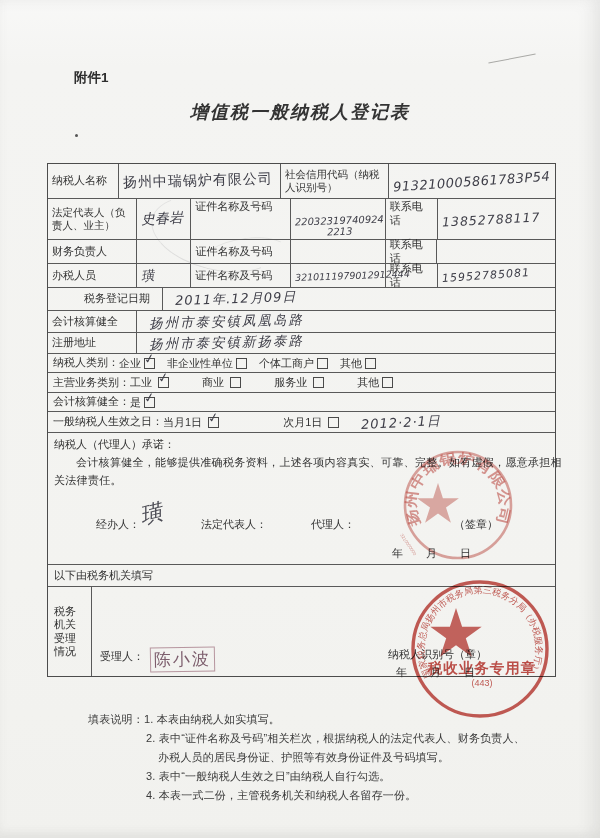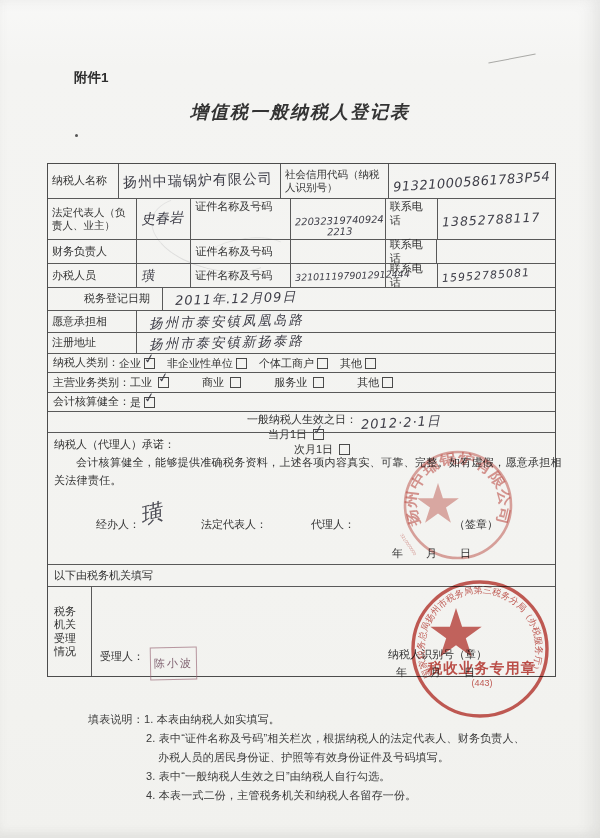--- a/index.html
+++ b/index.html
@@ -50,21 +50,21 @@
 
   .blockrow{display:block;position:relative;padding:0;}
   .c-title{position:absolute;left:6px;top:4px;font-size:11px;}
   .c-line{position:absolute;left:6px;font-size:11px;letter-spacing:.3px;white-space:nowrap;}
   .c-l1{top:22px;left:28px;}
   .c-l2{top:40px;}
   .inkline{position:absolute;font-size:11px;white-space:nowrap;}
 
   .vlbl{flex-direction:column;justify-content:center;align-items:flex-start;padding-left:6px;line-height:13.5px;}
   .acc-stamp{display:inline-block;border:1px solid rgba(150,100,115,.65);color:#7c5d6c;
-    font-size:11px;letter-spacing:2px;padding:8px 3px;transform:rotate(-1deg);margin-left:6px;}
+    font-size:17px;letter-spacing:2px;padding:0 3px;transform:rotate(-1deg);margin-left:6px;}
 
   .stamp{position:absolute;mix-blend-mode:multiply;pointer-events:none;}
   .notes{position:absolute;font-size:11px;color:#3a3a3a;white-space:nowrap;letter-spacing:.2px;}
 </style>
 </head>
 <body>
 
 <div class="page">
 
   <div class="attachment">附件1</div>
@@ -158,21 +158,21 @@
       <div class="cell" style="width:88px;margin-left:32px;">
           <span class="lbl">税务登记日期</span>
         </div>
       <div class="cell" style="width:421px;padding-left:12px;">
           <span class="hand hw-date">2011年.12月09日</span>
         </div>
     </div>
 
     <div class="row" style="height:22px;">
       <div class="cell" style="width:88px;">
-          <span class="lbl">愿意承担相</span>
+          <span class="lbl">会计核算健全</span>
         </div>
       <div class="cell" style="width:421px;padding-left:12px;">
           <span class="hand hw-addr">扬州市泰安镇凤凰岛路</span>
         </div>
     </div>
 
     <div class="row" style="height:21px;">
       <div class="cell" style="width:88px;">
           <span class="lbl">注册地址</span>
         </div>
@@ -220,21 +220,21 @@
       <div class="cell" style="width:509px;padding-left:5px;">
         <span class="lbl">会计核算健全：</span>
         <span class="opt">
             <span>是</span>
             <span class="cb checked"></span>
           </span>
       </div>
     </div>
 
     <div class="row" style="height:21px;">
-      <div class="cell" style="width:509px;padding-left:5px;flex-direction:column;">
+      <div class="cell" style="width:509px;padding-left:5px;">
         <span class="lbl">一般纳税人生效之日：</span>
         <span class="opt"><span>当月1日</span>&nbsp;<span class="cb checked"></span></span>
         <span class="opt" style="margin-left:52px;"><span>次月1日</span>&nbsp;<span class="cb"></span></span>
         <span class="hand hw-eff">2012·2·1日</span>
       </div>
     </div>
 
     <div class="row blockrow" style="height:132px;">
       <div class="c-title">纳税人（代理人）承诺：</div>
       <div class="c-line c-l1">会计核算健全，能够提供准确税务资料，上述各项内容真实、可靠、完整。如有虚假，愿意承担相</div>

